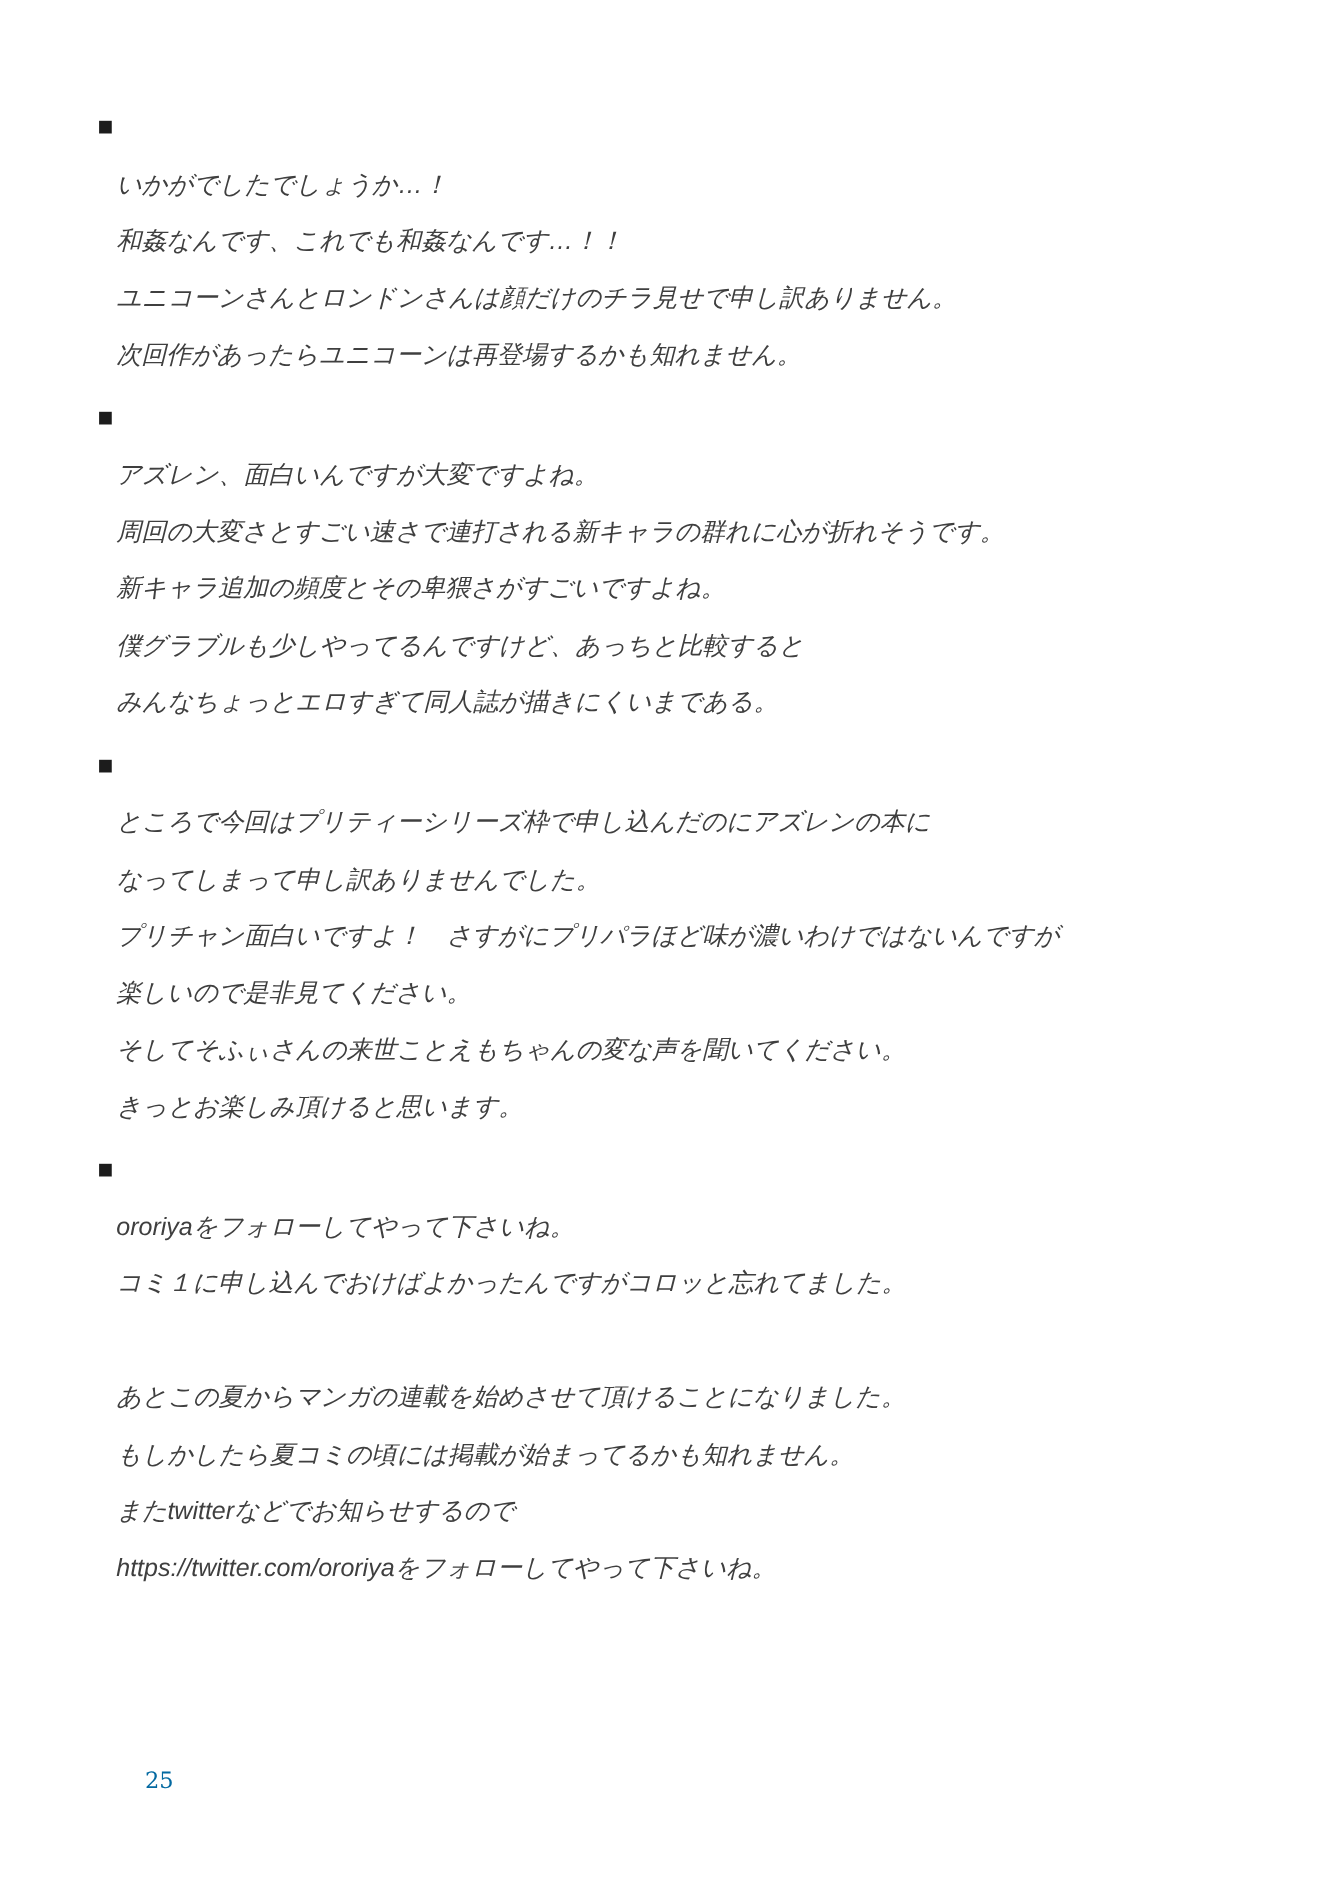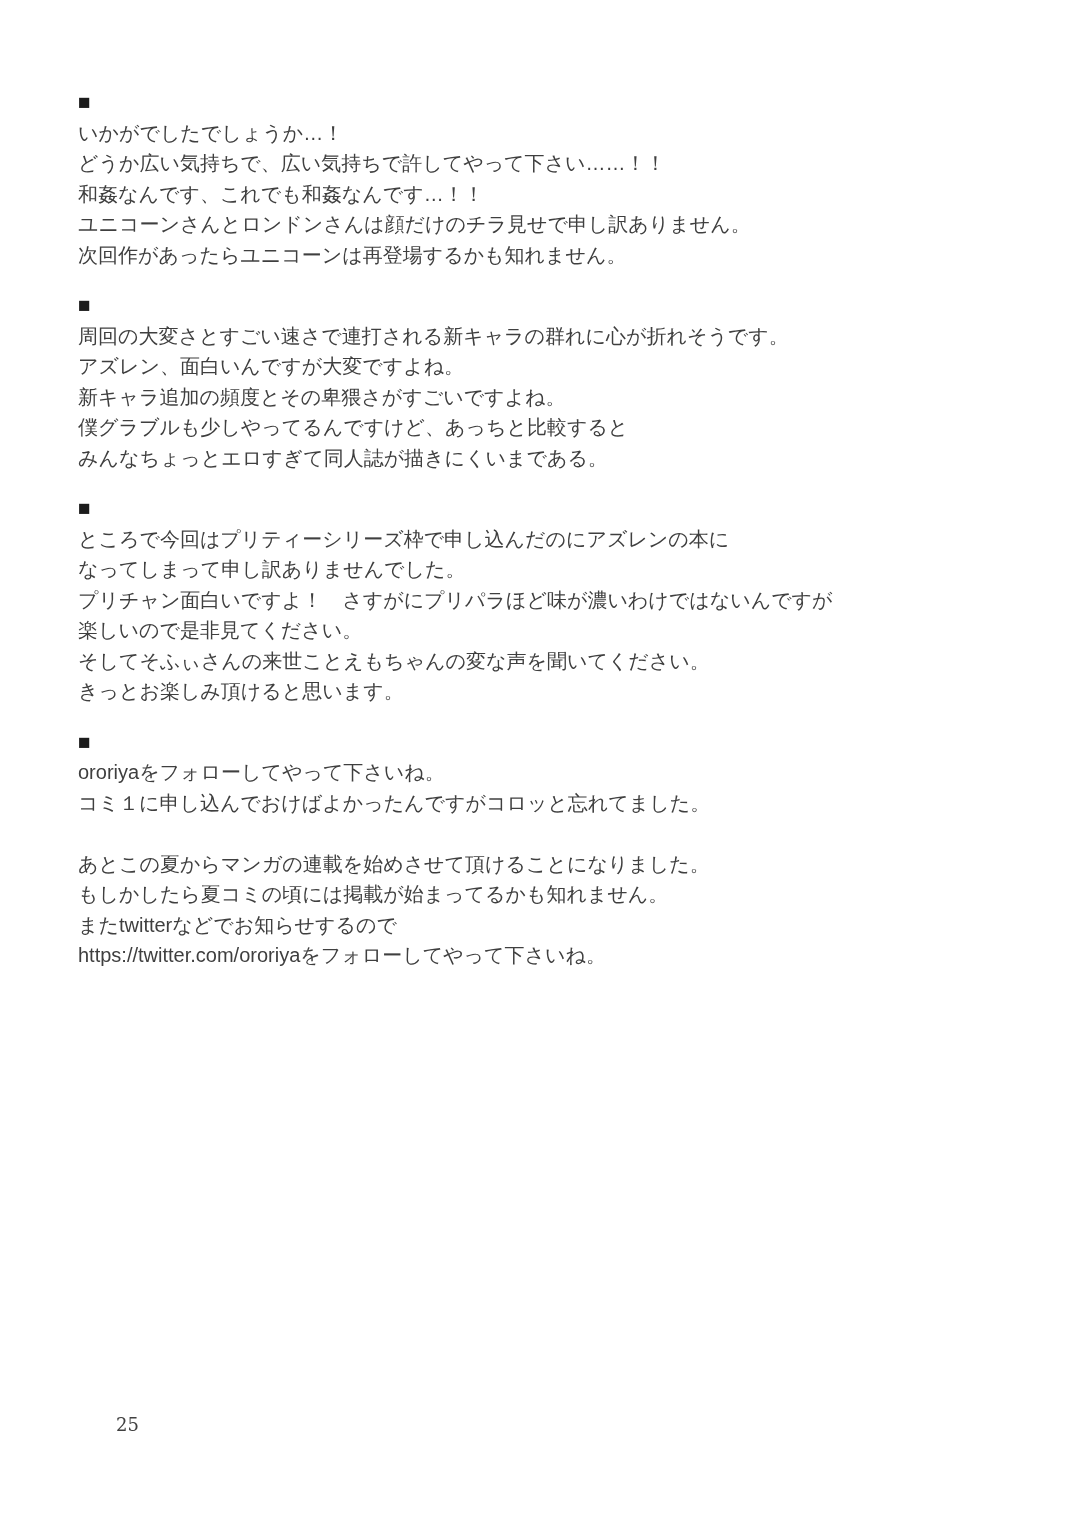--- a/index.html
+++ b/index.html
@@ -34,54 +34,54 @@
   .block {
     margin: 0 0 20px 0;
   }
   .marker {
     font-size: 21px;
     line-height: 30.5px;
     height: 30.5px;
     color: #1c1c1c;
   }
   .line {
-    margin: 0;
+    margin: 15px;
     padding: 0;
     min-height: 30.5px;
     white-space: pre;
+    font-style: italic;
   }
   .page-number {
     position: absolute;
     left: 116px;
     top: 1415px;
     font-family: "DejaVu Serif", serif;
     font-size: 18px;
     line-height: 20px;
-    color: #404040;
+    color: #0369a1;
   }
 </style>
 </head>
 <body>
 
 <div class="page">
   <div class="content">
 
     <section class="block">
       <div class="marker">■</div>
       <p class="line">いかがでしたでしょうか…！</p>
-      <p class="line">どうか広い気持ちで、広い気持ちで許してやって下さい……！！</p>
       <p class="line">和姦なんです、これでも和姦なんです…！！</p>
       <p class="line">ユニコーンさんとロンドンさんは顔だけのチラ見せで申し訳ありません。</p>
       <p class="line">次回作があったらユニコーンは再登場するかも知れません。</p>
     </section>
 
     <section class="block">
       <div class="marker">■</div>
+      <p class="line">アズレン、面白いんですが大変ですよね。</p>
       <p class="line">周回の大変さとすごい速さで連打される新キャラの群れに心が折れそうです。</p>
-      <p class="line">アズレン、面白いんですが大変ですよね。</p>
       <p class="line">新キャラ追加の頻度とその卑猥さがすごいですよね。</p>
       <p class="line">僕グラブルも少しやってるんですけど、あっちと比較すると</p>
       <p class="line">みんなちょっとエロすぎて同人誌が描きにくいまである。</p>
     </section>
 
     <section class="block">
       <div class="marker">■</div>
       <p class="line">ところで今回はプリティーシリーズ枠で申し込んだのにアズレンの本に</p>
       <p class="line">なってしまって申し訳ありませんでした。</p>
       <p class="line">プリチャン面白いですよ！　さすがにプリパラほど味が濃いわけではないんですが</p>

